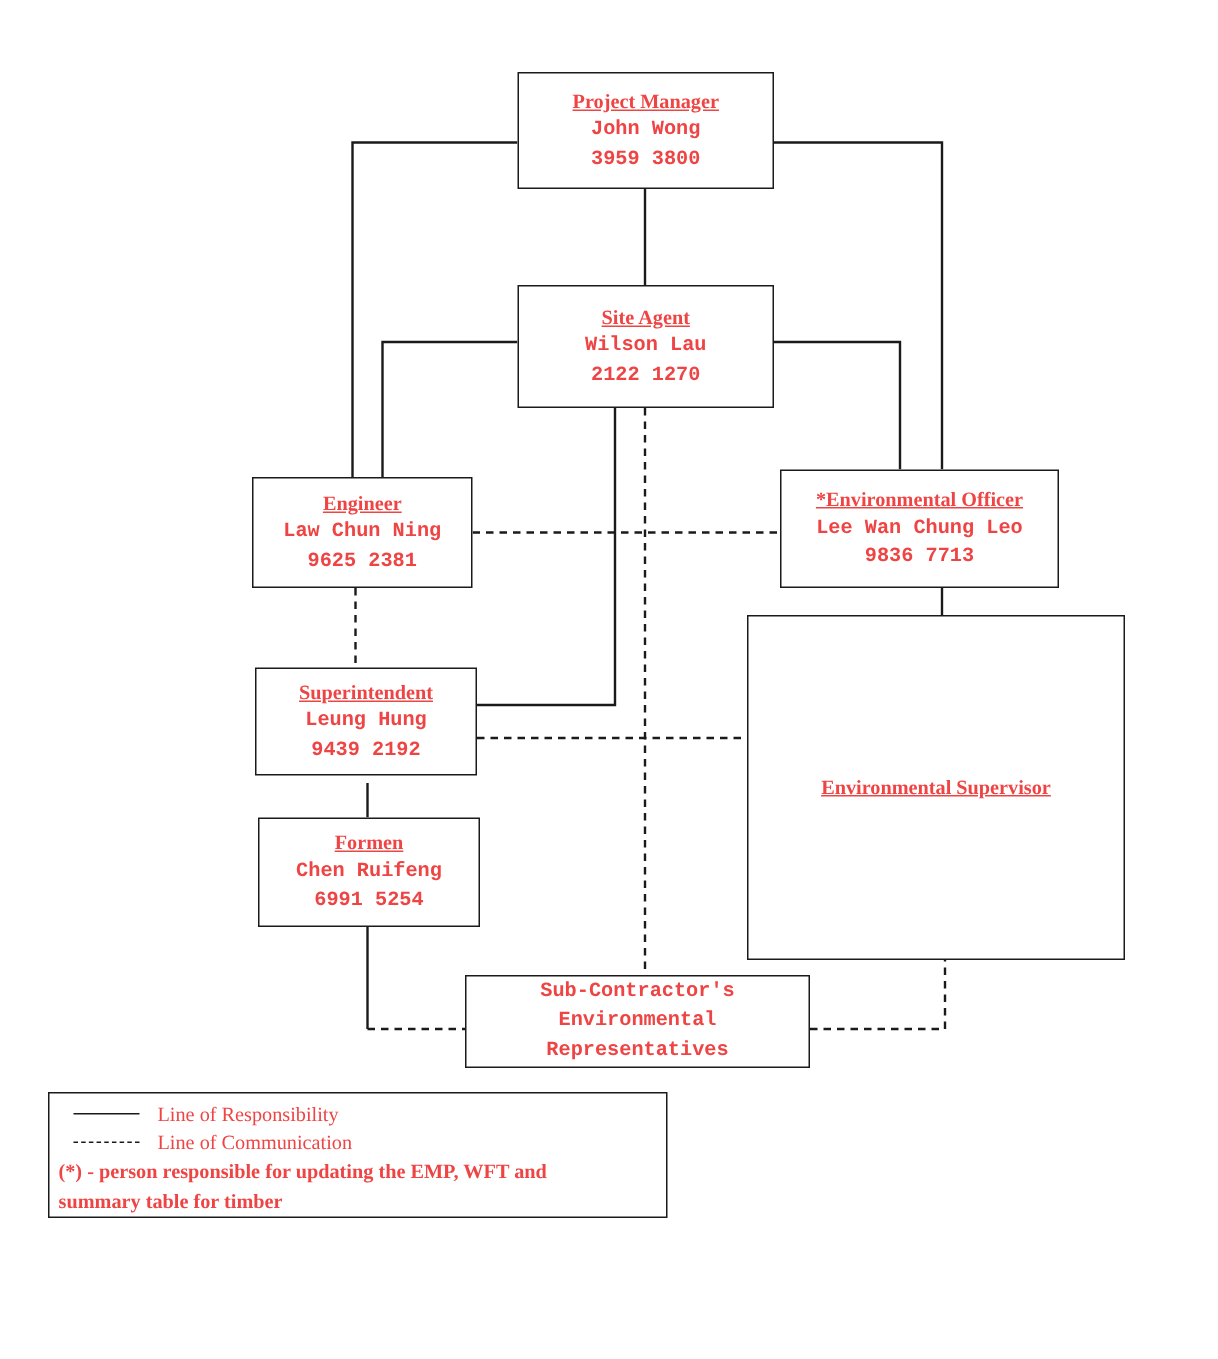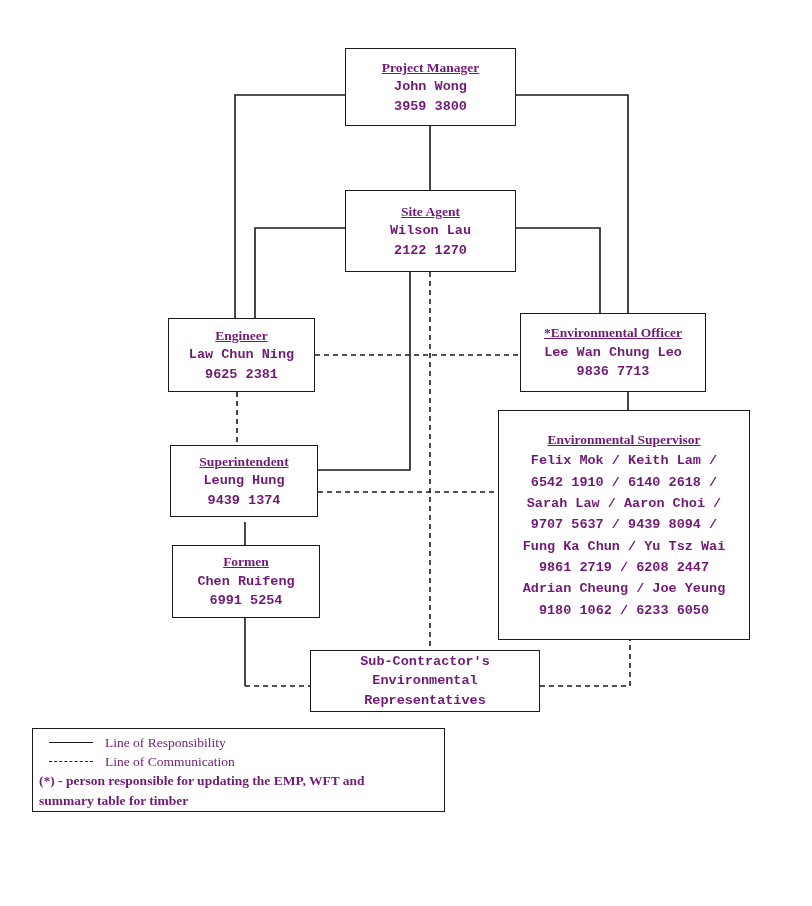--- a/index.html
+++ b/index.html
@@ -6,21 +6,21 @@
     margin: 0;
     padding: 0;
     background: #ffffff;
   }
   .canvas {
     position: relative;
     width: 812px;
     height: 906px;
     background: #ffffff;
     font-family: "Liberation Serif", "DejaVu Serif", serif;
-    color: #701a75;
+    color: #ef4444;
     overflow: hidden;
   }
   svg.edges {
     position: absolute;
     left: 0; top: 0;
     width: 812px; height: 906px;
     pointer-events: none;
   }
   .box {
     position: absolute;
@@ -120,34 +120,26 @@
   </div>
 
   <div class="box" style="left:520px; top:313px; width:186px; height:79px;">
     <div class="title">*Environmental Officer</div>
     <div class="body">Lee Wan Chung Leo
 9836 7713</div>
   </div>
 
   <div class="box supervisor" style="left:498px; top:410px; width:252px; height:230px;">
     <div class="title">Environmental Supervisor</div>
-    <div class="body">Felix Mok / Keith Lam /
-6542 1910 / 6140 2618 /
-Sarah Law / Aaron Choi /
-9707 5637 / 9439 8094 /
-Fung Ka Chun / Yu Tsz Wai
-9861 2719 / 6208 2447
-Adrian Cheung / Joe Yeung
-9180 1062 / 6233 6050</div>
   </div>
 
   <div class="box" style="left:170px; top:425px; width:148px; height:72px;margin-top:20px;">
     <div class="title">Superintendent</div>
     <div class="body">Leung Hung
-9439 1374</div>
+9439 2192</div>
   </div>
 
   <div class="box" style="left:172px; top:545px; width:148px; height:73px;">
     <div class="title">Formen</div>
     <div class="body">Chen Ruifeng
 6991 5254</div>
   </div>
 
   <div class="box" style="left:310px; top:650px; width:230px; height:62px;">
     <div class="body">Sub-Contractor's

